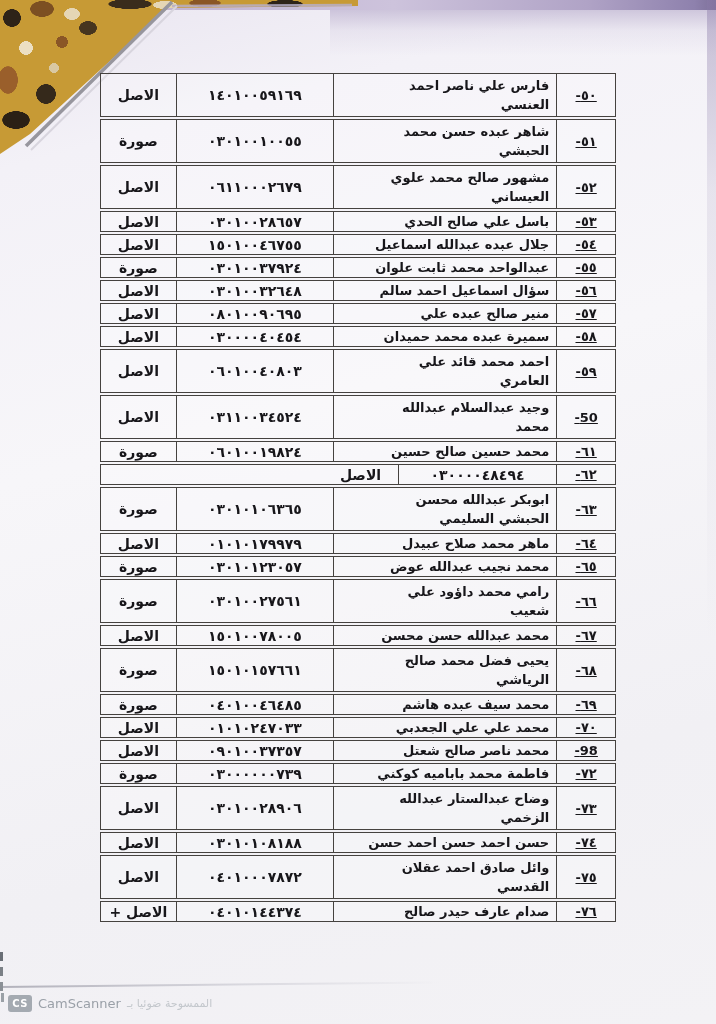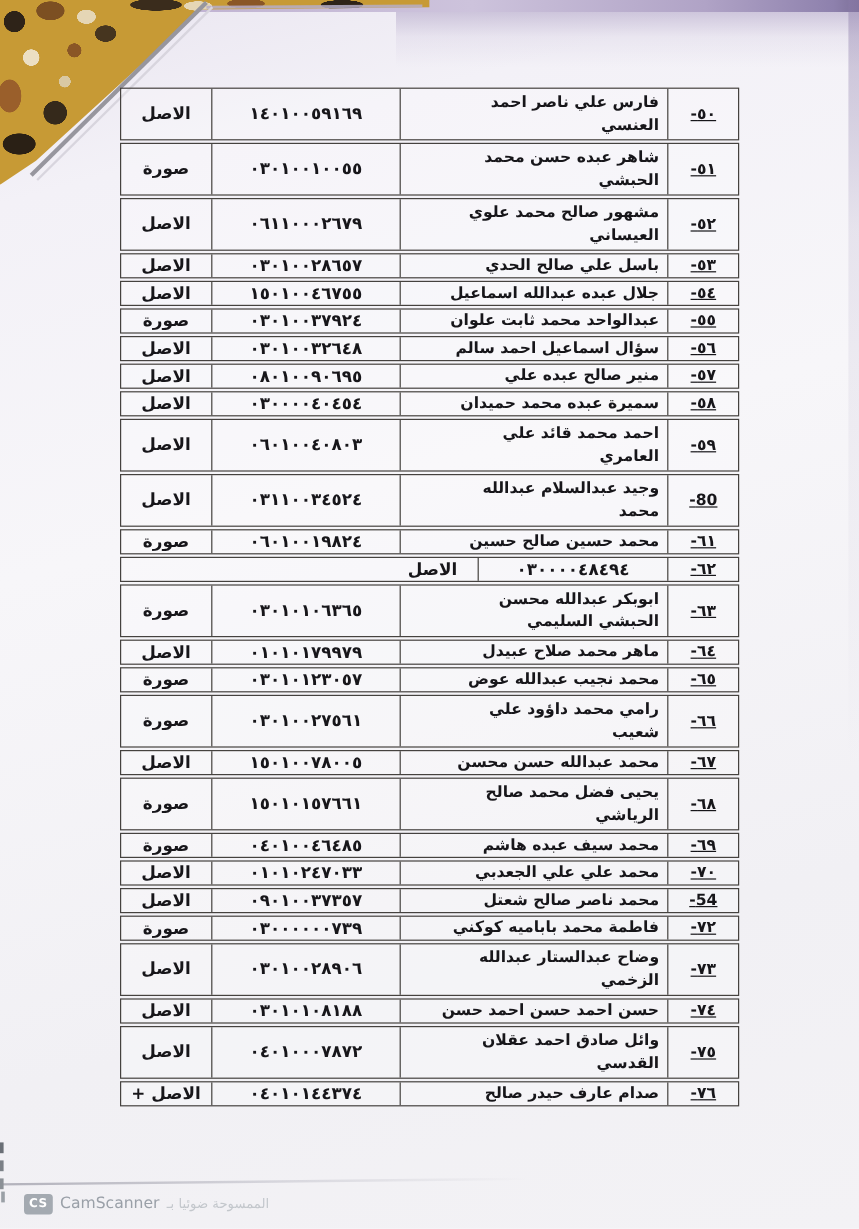--- a/index.html
+++ b/index.html
@@ -66,21 +66,21 @@
   .bottom-shadow{
     position:absolute;left:0;top:986px;width:440px;height:2px;
     background:linear-gradient(90deg,rgba(115,115,130,.5),rgba(150,150,165,.28) 55%,rgba(160,160,175,0) 100%);
     transform:rotate(-0.6deg);transform-origin:left center;
   }
   .edge-marks{
     position:absolute;left:0;top:952px;width:3px;height:9px;background:#6a6f76;
     box-shadow:0 15px 0 #7b8086,0 30px 0 #8b9096,1px 41px 0 #9aa0a6;
   }
   
-  .watermark{position:absolute;left:20px;top:995px;display:flex;align-items:center;gap:6px;direction:ltr;}
+  .watermark{position:absolute;left:8px;top:995px;display:flex;align-items:center;gap:6px;direction:ltr;}
   .cs-badge{
     display:flex;align-items:center;justify-content:center;
     width:24px;height:17px;border-radius:3px;background:#a4aab1;
     color:#ffffff;font-size:10px;font-weight:bold;letter-spacing:.5px;
   }
   .cs-text{color:#9aa0a8;font-size:13px;}
   .cs-arabic{color:#c3c7cc;font-size:11px;}
 </style>
 </head>
 <body>
@@ -158,21 +158,21 @@
         <div class="cell c-status">الاصل</div>
       </div>
       <div class="row tall">
         <div class="cell c-no">٥٩-</div>
         <div class="cell c-name">احمد محمد قائد علي
 العامري</div>
         <div class="cell c-id">٠٦٠١٠٠٤٠٨٠٣</div>
         <div class="cell c-status">الاصل</div>
       </div>
       <div class="row tall">
-        <div class="cell c-no">80-</div>
+        <div class="cell c-no">50-</div>
         <div class="cell c-name">وجيد عبدالسلام عبدالله
 محمد</div>
         <div class="cell c-id">٠٣١١٠٠٣٤٥٢٤</div>
         <div class="cell c-status">الاصل</div>
       </div>
       <div class="row">
         <div class="cell c-no">٦١-</div>
         <div class="cell c-name">محمد حسين صالح حسين</div>
         <div class="cell c-id">٠٦٠١٠٠١٩٨٢٤</div>
         <div class="cell c-status">صورة</div>
@@ -227,21 +227,21 @@
         <div class="cell c-id">٠٤٠١٠٠٤٦٤٨٥</div>
         <div class="cell c-status">صورة</div>
       </div>
       <div class="row">
         <div class="cell c-no">٧٠-</div>
         <div class="cell c-name">محمد علي علي الجعدبي</div>
         <div class="cell c-id">٠١٠١٠٢٤٧٠٣٣</div>
         <div class="cell c-status">الاصل</div>
       </div>
       <div class="row">
-        <div class="cell c-no">54-</div>
+        <div class="cell c-no">98-</div>
         <div class="cell c-name">محمد ناصر صالح شعتل</div>
         <div class="cell c-id">٠٩٠١٠٠٣٧٣٥٧</div>
         <div class="cell c-status">الاصل</div>
       </div>
       <div class="row">
         <div class="cell c-no">٧٢-</div>
         <div class="cell c-name">فاطمة محمد باباميه كوكني</div>
         <div class="cell c-id">٠٣٠٠٠٠٠٠٧٣٩</div>
         <div class="cell c-status">صورة</div>
       </div>

